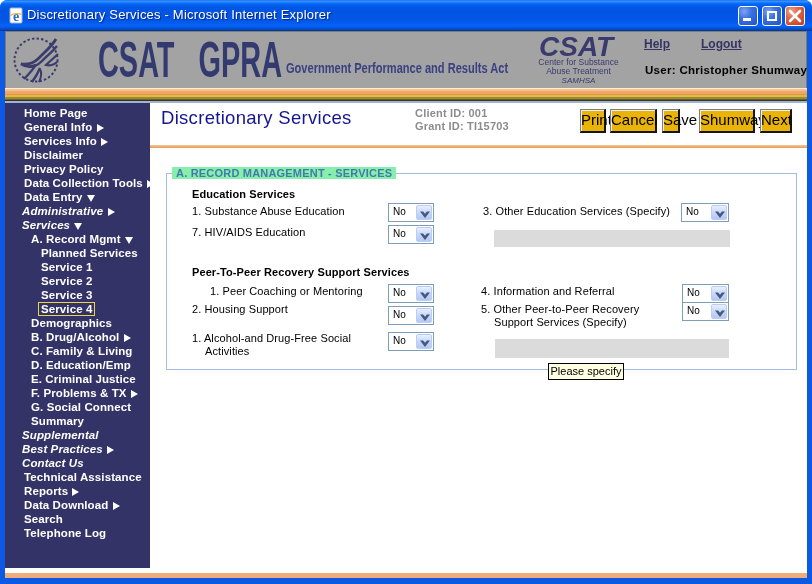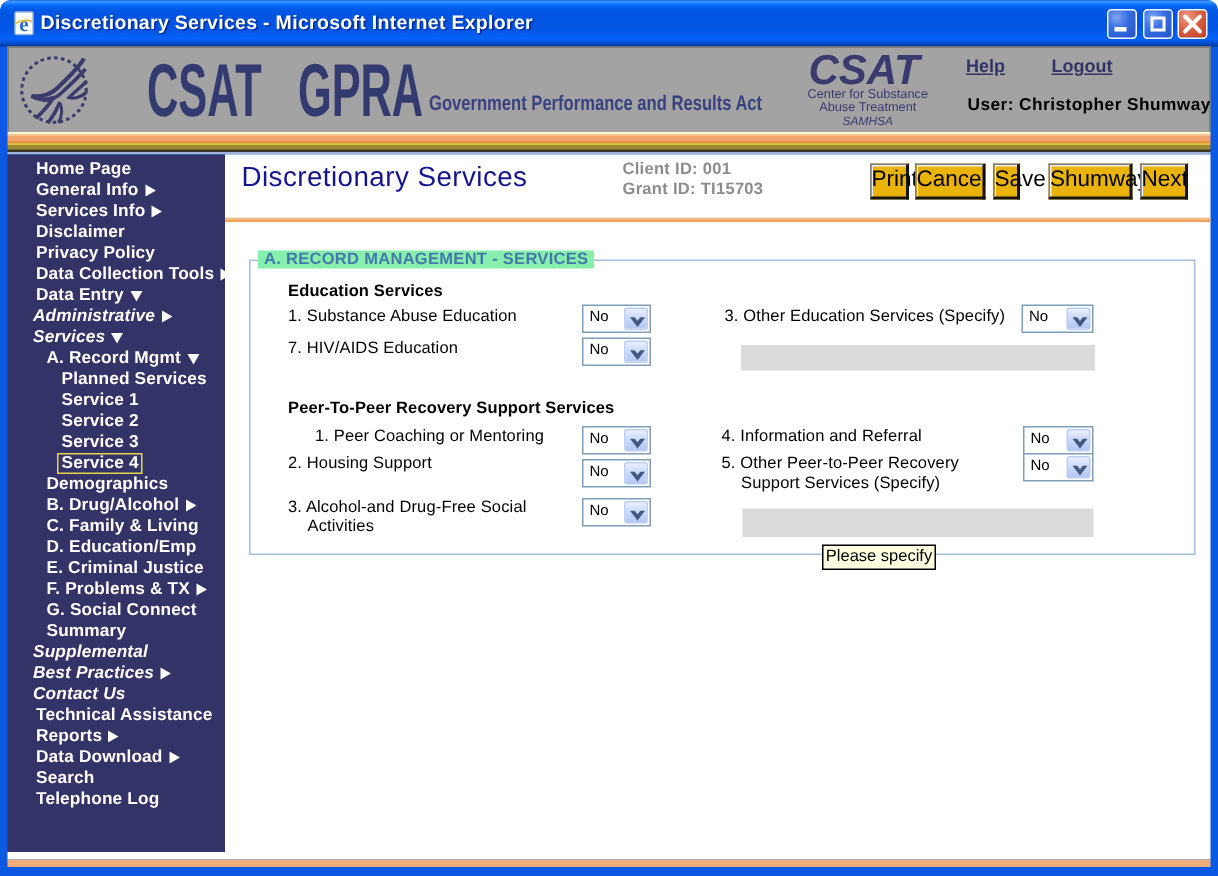--- a/index.html
+++ b/index.html
@@ -3,21 +3,21 @@
 <meta charset="utf-8">
 <style>
   html,body{margin:0;padding:0;width:812px;height:584px;overflow:hidden;background:#fff;}
   *{box-sizing:border-box;}
   body{font-family:"Liberation Sans",sans-serif;}
   .abs{position:absolute;}
   #win{position:absolute;left:0;top:0;width:812px;height:584px;background:#0C59E4;border-radius:8px 8px 0 0;}
   
   #titlebar{position:absolute;left:0;top:0;width:812px;height:31px;border-radius:7px 7px 0 0;
     background:linear-gradient(180deg,#0F5FE8 0%,#3D95FF 3%,#2A8BFF 6%,#1177FF 9%,#046AF8 12%,#0360ED 17%,#0259E5 22%,#0255E2 30%,#0355E4 60%,#045CEF 75%,#0563F8 82%,#0356E0 90%,#0345B8 96%,#02328F 100%);}
-  #tbtext{position:absolute;left:27px;top:7px;color:#fff;font-size:13px;font-weight:bold;letter-spacing:0.2px;text-shadow:1px 1px 1px #00248C;}
+  #tbtext{position:absolute;left:27px;top:7px;color:#fff;font-size:13px;font-weight:normal;letter-spacing:0.2px;text-shadow:1px 1px 1px #00248C;}
   .tbbtn{position:absolute;top:6px;width:20px;height:20px;border-radius:3px;border:1px solid #fff;}
   #btnmin{left:738px;background:radial-gradient(circle at 30% 25%,#7EA5F0 0%,#3A70E4 40%,#2152C8 100%);}
   #btnmax{left:762px;background:radial-gradient(circle at 30% 25%,#7EA5F0 0%,#3A70E4 40%,#2152C8 100%);}
   #btncls{left:785px;background:radial-gradient(circle at 30% 25%,#F0A088 0%,#DD6547 40%,#C03A1B 100%);}
   .minline{position:absolute;left:4px;bottom:4px;width:8px;height:3px;background:#fff;}
   .maxbox{position:absolute;left:4px;top:4px;width:10px;height:10px;border:2px solid #fff;}
   
   #header{position:absolute;left:5px;top:31px;width:802px;height:57px;background:#a3a3a3;border-top:1px solid #7D7D6C;border-left:1px solid #7D7D6C;border-right:1px solid #7D7D6C;}
   #stripes{position:absolute;left:5px;top:88px;width:802px;height:15px;
     background:linear-gradient(180deg,#FDF3C8 0 7%,#F5C294 7% 20%,#F0A56C 20% 40%,#E9923F 40% 47%,#DDBC42 47% 60%,#9C8A33 60% 74%,#6F602A 74% 80%,#3A3323 80% 87%,#9FB3D7 87% 100%);}
@@ -177,21 +177,21 @@
         <svg width="12" height="8" viewBox="0 0 12 8">
           <path d="M1 0.5 H4.1 L6 2.8 L7.9 0.5 H11 L6 7 Z" fill="#44597F"></path>
         </svg>
       </span>
     </div>
   <div class="gray" style="left:494px;top:230px;width:236px;height:17px;"></div>
 
   <div class="lbl bold" style="left:192px;top:266px;">Peer-To-Peer Recovery Support Services</div>
   <div class="lbl" style="left:210px;top:285px;">1. Peer Coaching or Mentoring</div>
   <div class="lbl" style="left:192px;top:303px;">2. Housing Support</div>
-  <div class="lbl" style="left:192px;top:332px;">3. Alcohol-and Drug-Free Social</div>
+  <div class="lbl" style="left:192px;top:332px;">1. Alcohol-and Drug-Free Social</div>
   <div class="lbl" style="left:205px;top:345px;">Activities</div>
   <div class="lbl" style="left:481px;top:285px;">4. Information and Referral</div>
   <div class="lbl" style="left:481px;top:303px;">5. Other Peer-to-Peer Recovery</div>
   <div class="lbl" style="left:494px;top:316px;">Support Services (Specify)</div>
 
   <div class="sel" style="left:388px;top:284px;width:46px;">
       <span class="t">No</span>
       <span class="b">
         <svg width="12" height="8" viewBox="0 0 12 8">
           <path d="M1 0.5 H4.1 L6 2.8 L7.9 0.5 H11 L6 7 Z" fill="#44597F"></path>

